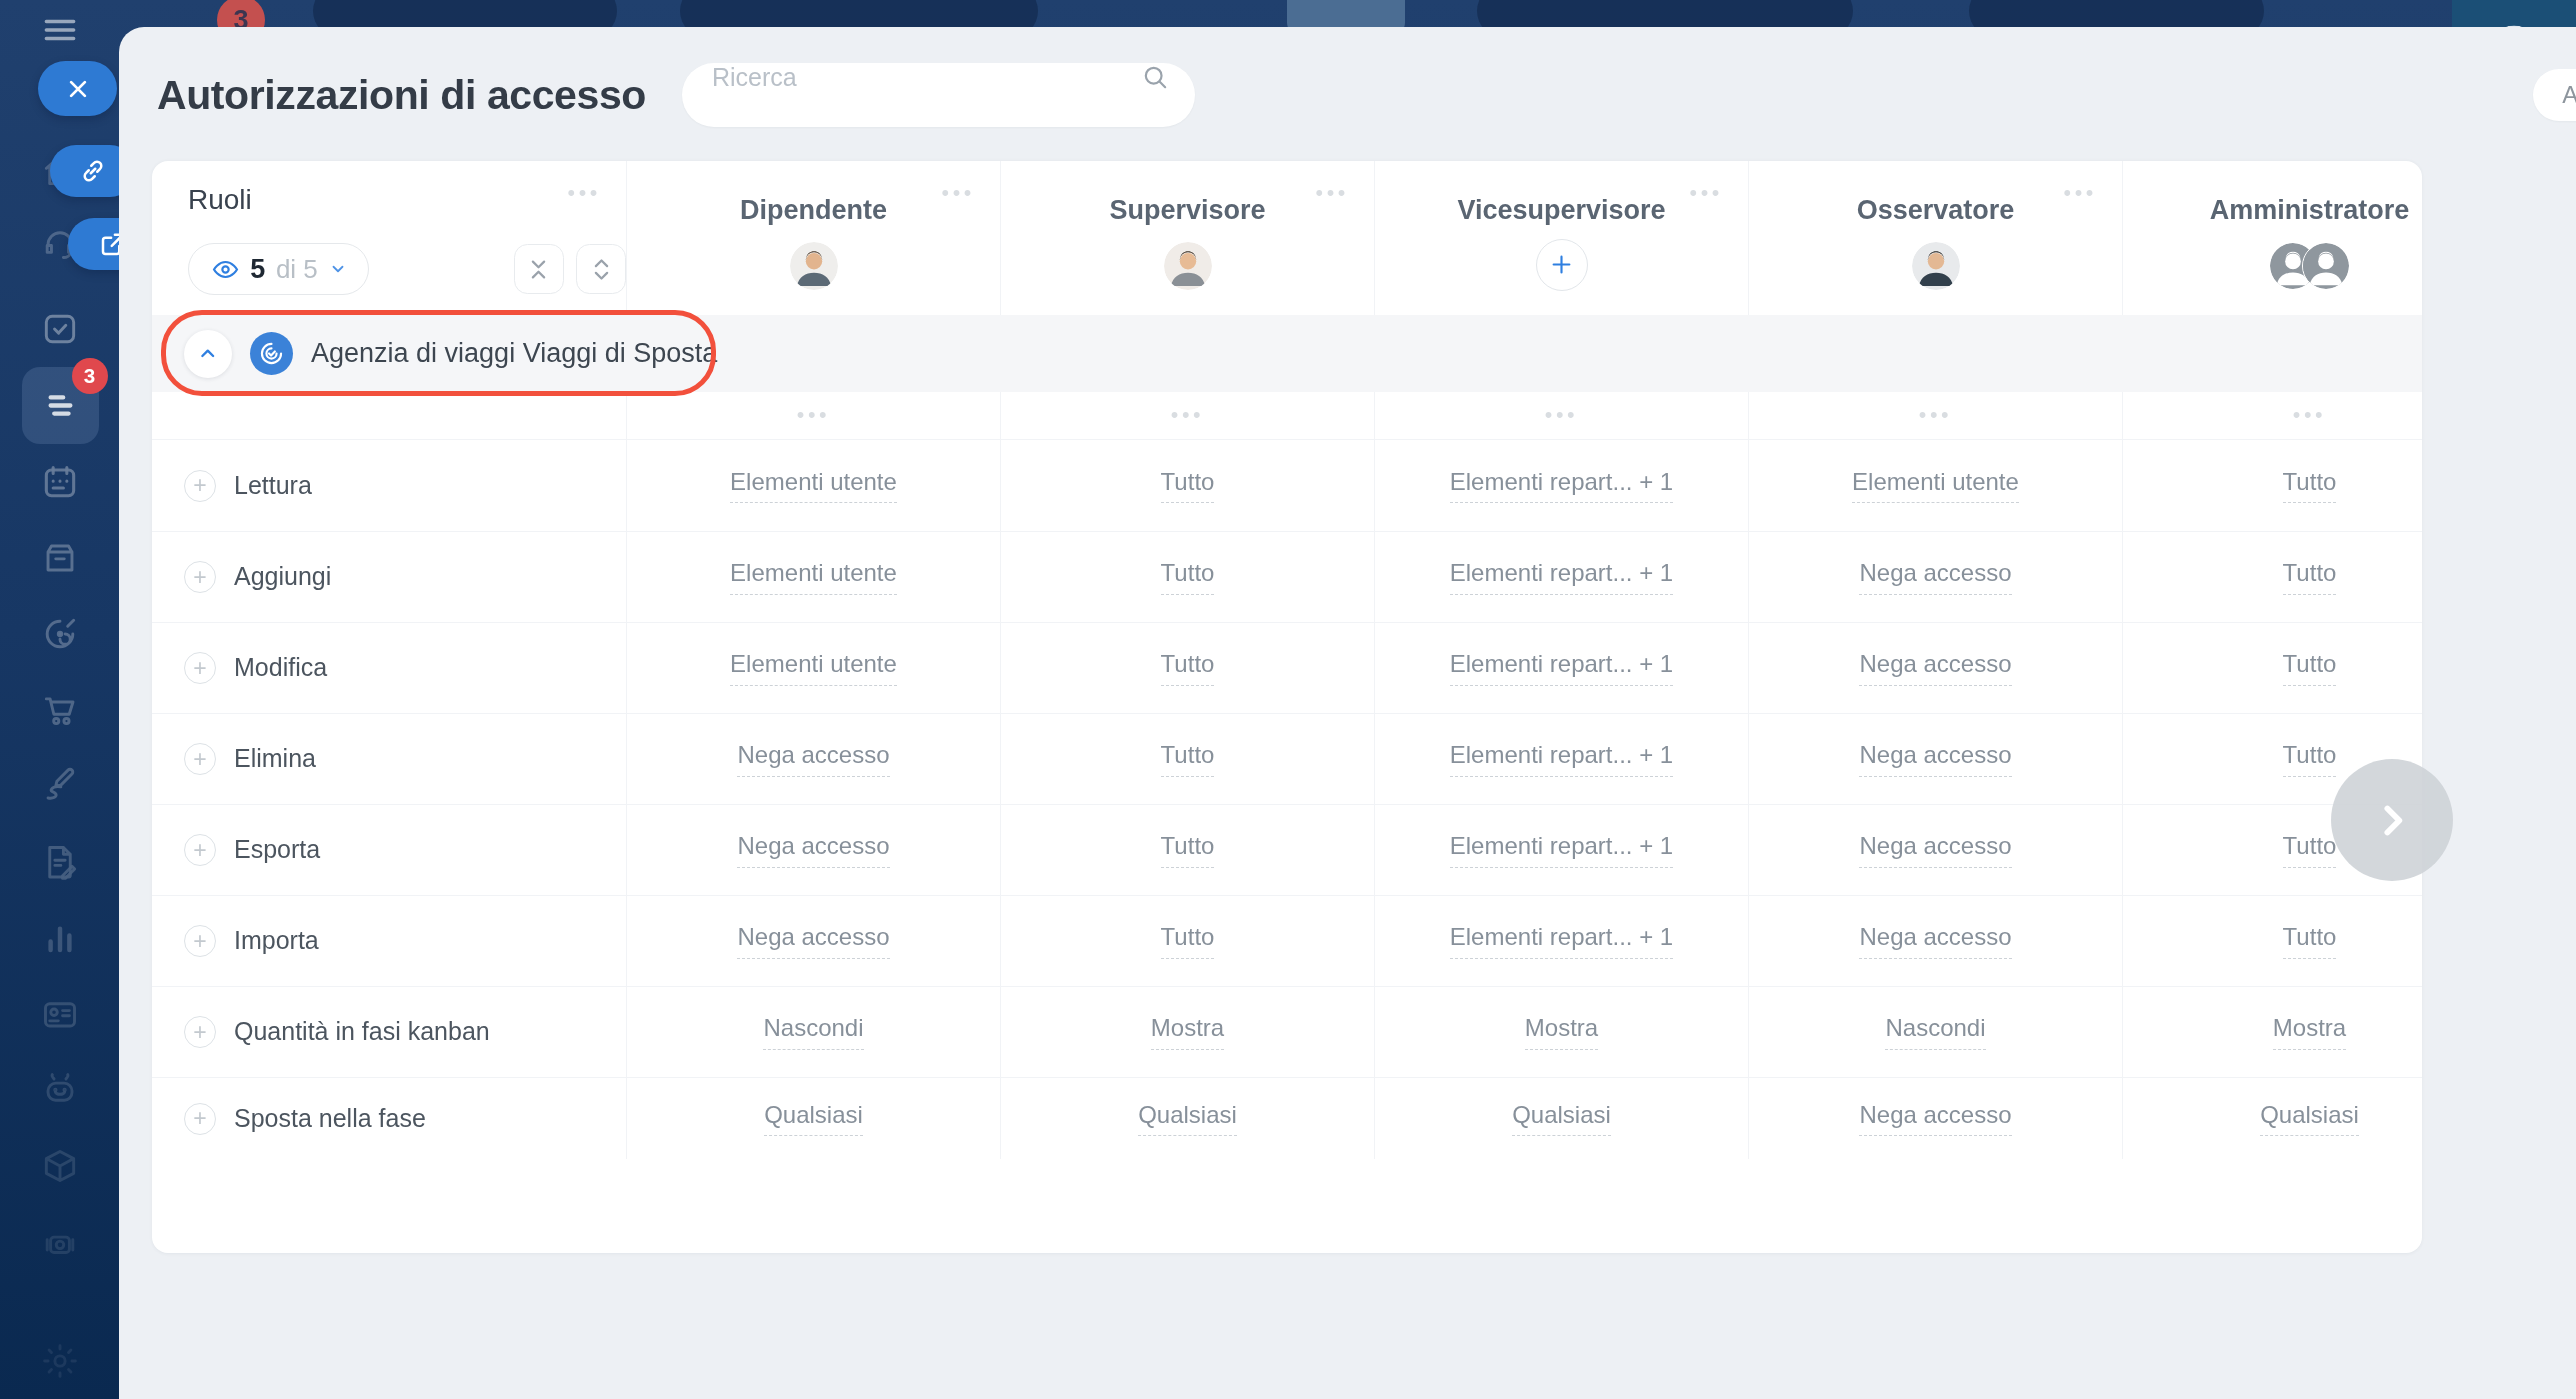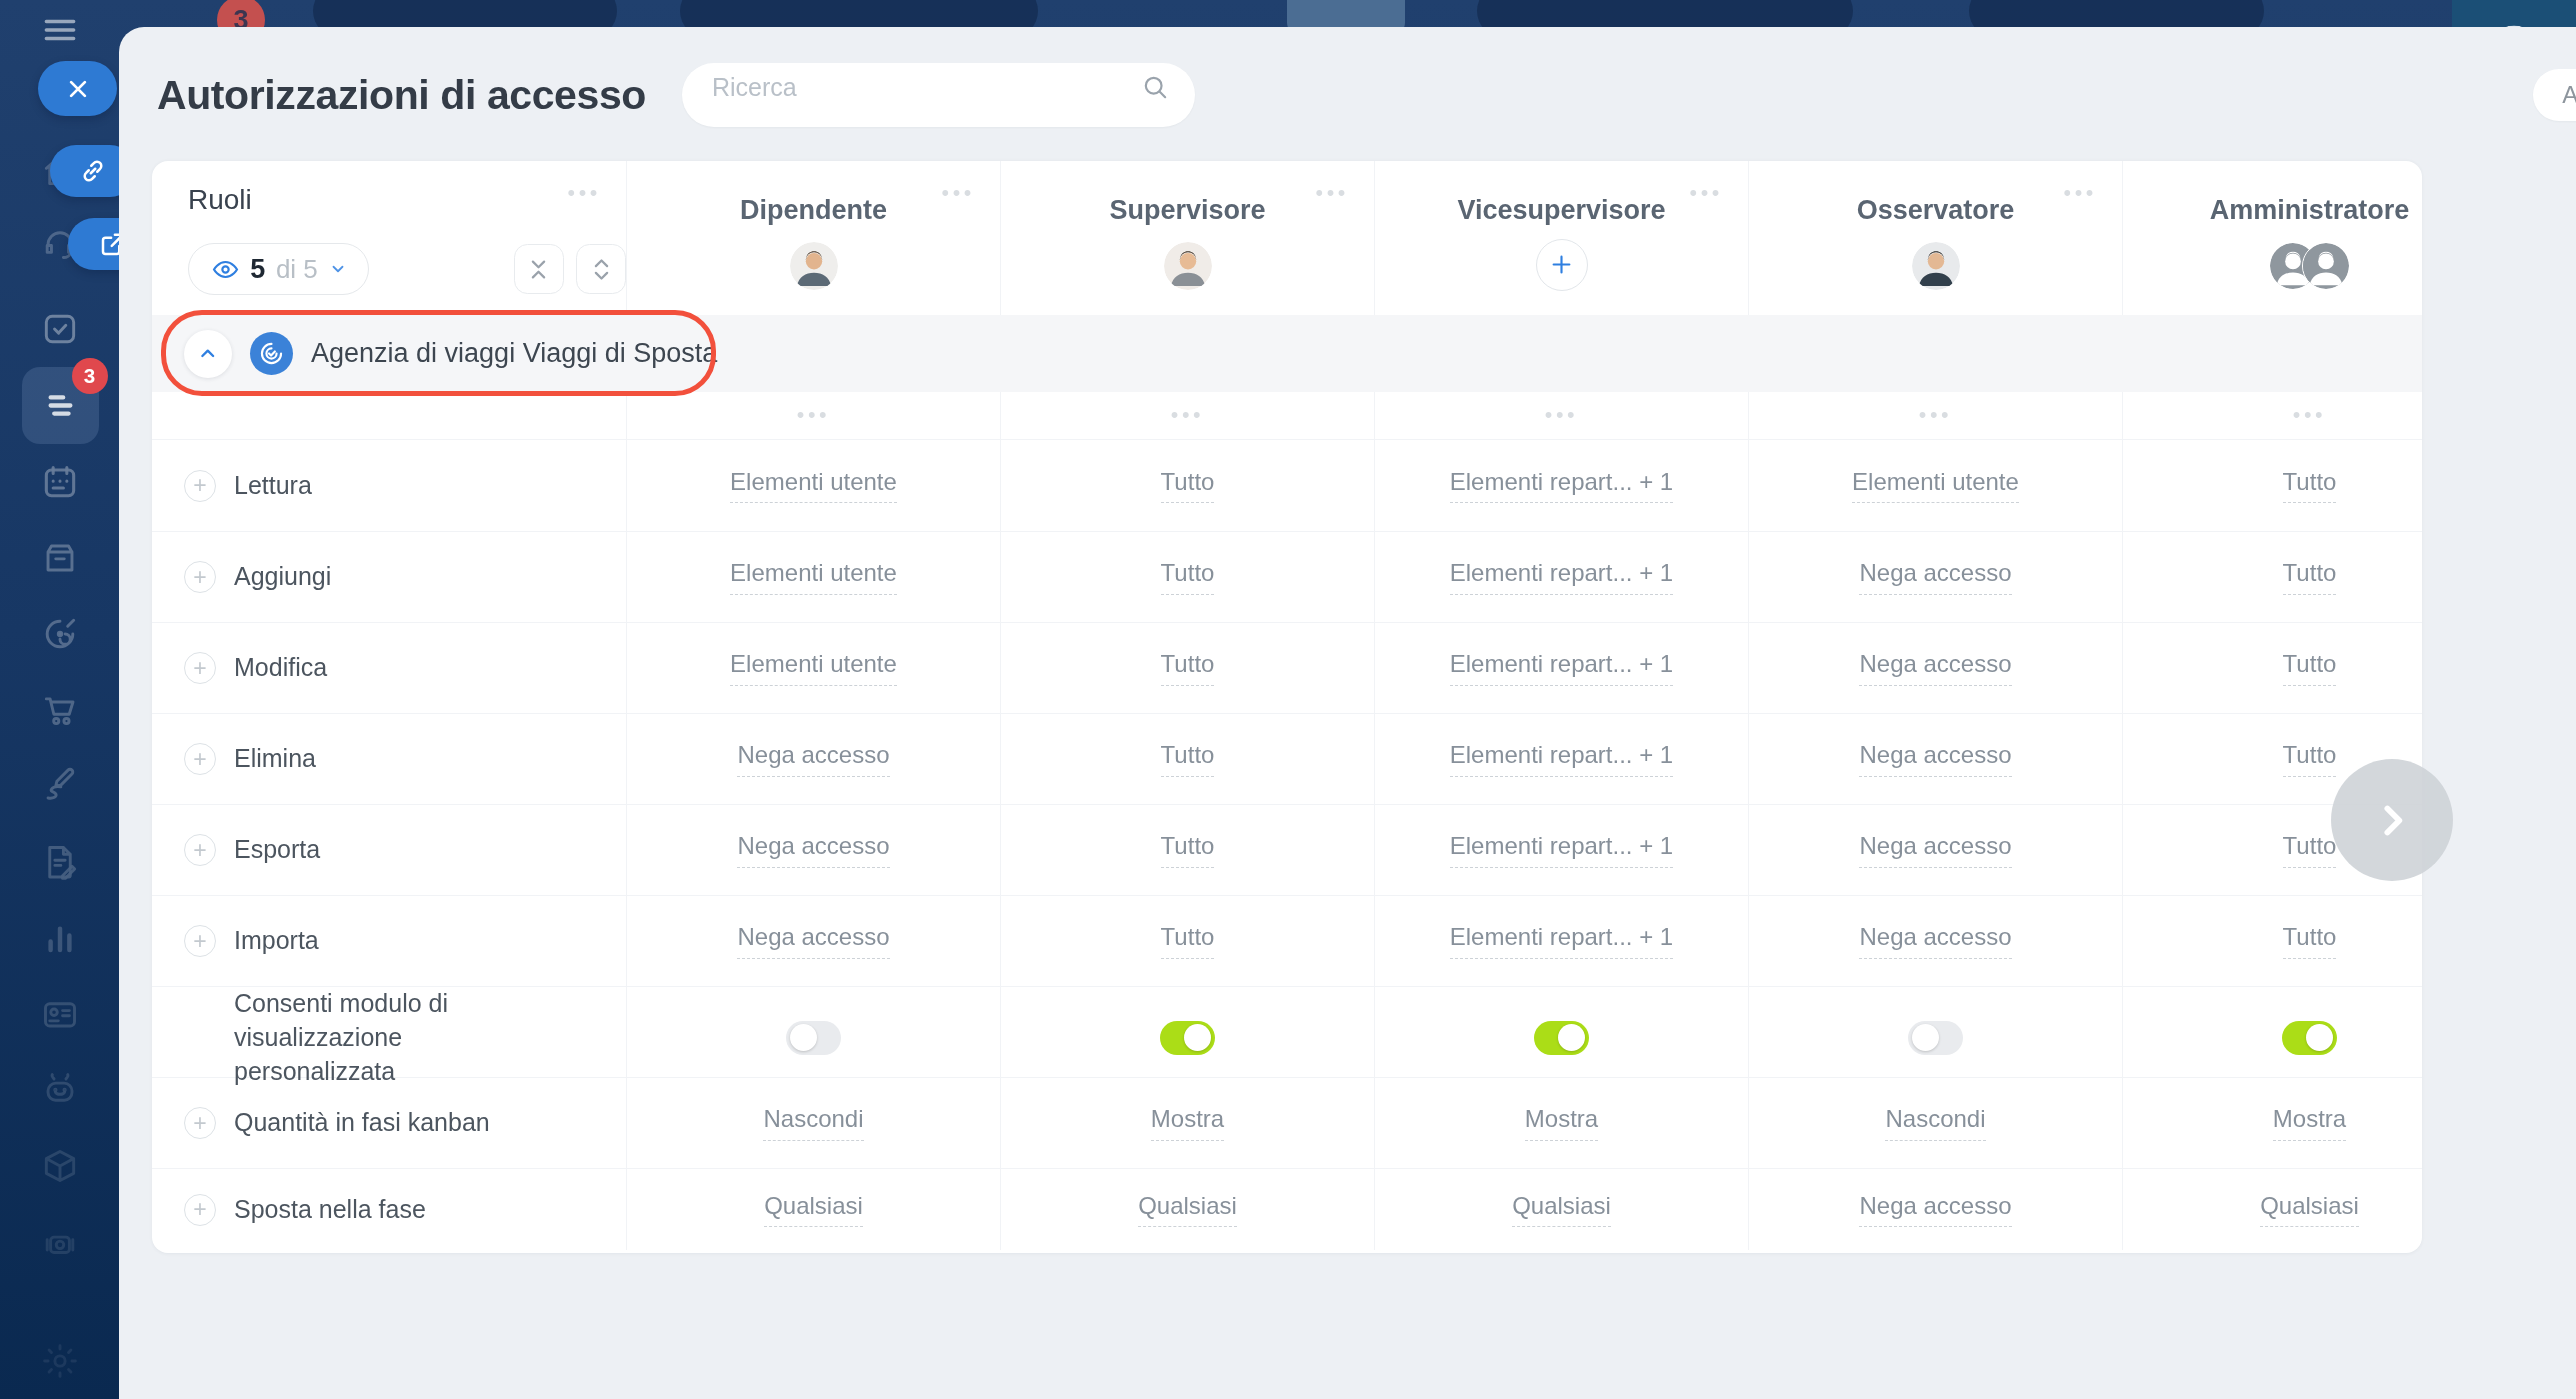--- a/index.html
+++ b/index.html
@@ -62,21 +62,21 @@
   }
   .page-header { display:flex; align-items:center; padding:36px 38px 0 38px; }
   .page-title { font-size:41px; font-weight:600; color:#343c47; letter-spacing:-0.4px; }
   .chip {
     margin-left:34px; height:59px; background:#fff; border-radius:29.5px; display:flex; align-items:center;
     padding:0 27px; gap:14.3px; color:#39424d; font-size:25px; box-shadow:0 0.9px 1.8px rgba(60,70,80,.05); cursor:pointer;
   }
   .chip svg { width:21.5px; height:21.5px; color:#98a0a8; }
   .searchbox {
     margin-left:36px; width:513px; height:64px; background:#fff; border-radius:32px;
-    display:flex; align-items:center; padding:0 25px 16px 30px; box-shadow:0 0.9px 1.8px rgba(60,70,80,.05);
+    display:flex; align-items:flex-start; padding:0 25px 16px 30px; box-shadow:0 0.9px 1.8px rgba(60,70,80,.05);
   }
   .searchbox input { flex:1; border:none; outline:none; font-size:25px; color:#39424d; font-family:inherit; background:transparent; }
   .searchbox input::placeholder { color:#b9c0c8; }
   .searchbox svg { width:29px; height:29px; color:#9aa3ac; }
   .help-btn {
     margin-left:auto; height:52px; background:#fff; border-radius:26px; display:flex; align-items:center;
     padding:0 29px; color:#8d959d; font-size:24px; cursor:pointer; box-shadow:0 0.9px 1.8px rgba(60,70,80,.05);text-align:center;
   }
   
   .table-card {
@@ -544,41 +544,20 @@
           </div>
           <div class="perm-cell">
             <div class="cell-value">Nega accesso</div>
           </div>
           <div class="perm-cell">
             <div class="cell-value">Tutto</div>
           </div>
         </div>
         <div class="trow perm-row">
           <div class="perm-label-cell">
-            <div class="plus-spacer"></div>
-            <div class="perm-label">Consenti modulo di visualizzazione personalizzata</div>
-          </div>
-          <div class="perm-cell">
-            <div class="toggle" aria-checked="false"></div>
-          </div>
-          <div class="perm-cell">
-            <div class="toggle on" aria-checked="true"></div>
-          </div>
-          <div class="perm-cell">
-            <div class="toggle on" aria-checked="true"></div>
-          </div>
-          <div class="perm-cell">
-            <div class="toggle" aria-checked="false"></div>
-          </div>
-          <div class="perm-cell">
-            <div class="toggle on" aria-checked="true"></div>
-          </div>
-        </div>
-        <div class="trow perm-row">
-          <div class="perm-label-cell">
             <div class="plus-btn">+</div>
             <div class="perm-label">Quantità in fasi kanban</div>
           </div>
           <div class="perm-cell">
             <div class="cell-value">Nascondi</div>
           </div>
           <div class="perm-cell">
             <div class="cell-value">Mostra</div>
           </div>
           <div class="perm-cell">

